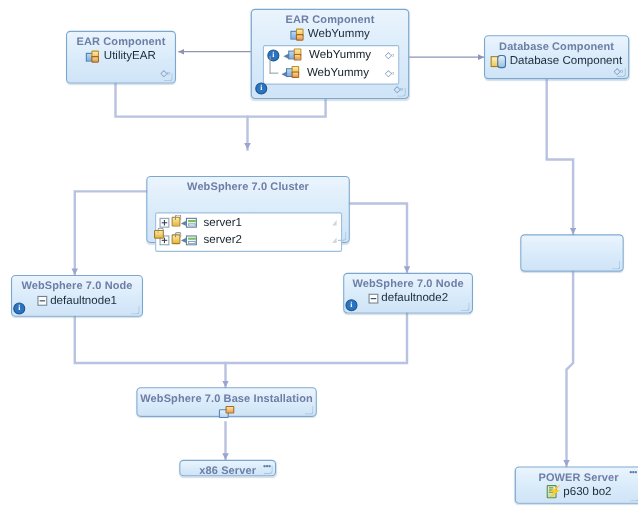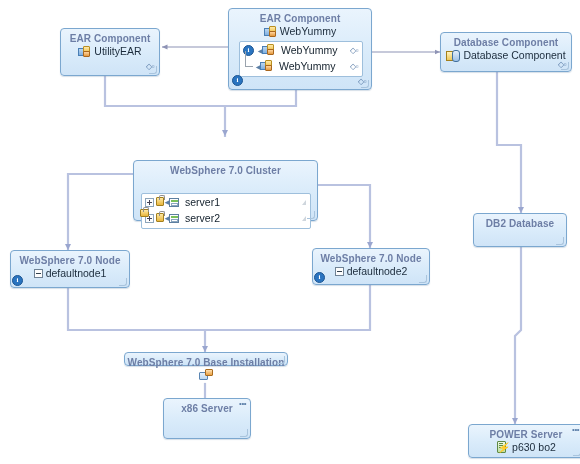--- a/index.html
+++ b/index.html
@@ -453,48 +453,47 @@
   <div class="node" style="left:312px; top:248px; width:118px; height:37px;">
     <div class="title">WebSphere 7.0 Node</div>
     <div class="label-row">
       <span class="minusbox"></span>
       <span>defaultnode2</span>
     </div>
     <div class="infodot" style="left:1px; bottom:1px;">i</div>
     <div class="corner"></div>
   </div>
 
-  <div class="node" style="left:124px; top:352px; width:164px; height:14px;">
+  <div class="node" style="left:124px; top:352px; width:164px; height:27px;">
     <div class="title">WebSphere 7.0 Base Installation</div>
     <div class="label-row">
       <span class="ic ic-inst">
           <i class="s1"></i>
           <i class="s2"></i>
         </span>
     </div>
     <div class="corner"></div>
   </div>
 
-  <div class="node" style="left:163px; top:398px; width:88px; height:41px;">
+  <div class="node" style="left:163px; top:418px; width:88px; height:15px;">
     <div class="title">x86 Server</div>
     <div class="portmark" style="right:4px; top:1px;">•••</div>
     <div class="corner"></div>
   </div>
 
   <div class="node" style="left:468px; top:424px; width:116px; height:34px;">
     <div class="title">POWER Server</div>
     <div class="label-row">
       <span class="ic ic-power">
           <i class="tow"></i>
           <i class="bolt">⚡</i>
         </span>
       <span>p630 bo2</span>
     </div>
     <div class="portmark" style="right:4px; top:1px;">•••</div>
     <div class="corner"></div>
   </div>
 
   <div class="node" style="left:473px; top:213px; width:94px; height:34px;">
-    <div class="title">DB2 Database</div>
     <div class="corner"></div>
   </div>
 
 </div>
 
 </body></html>

